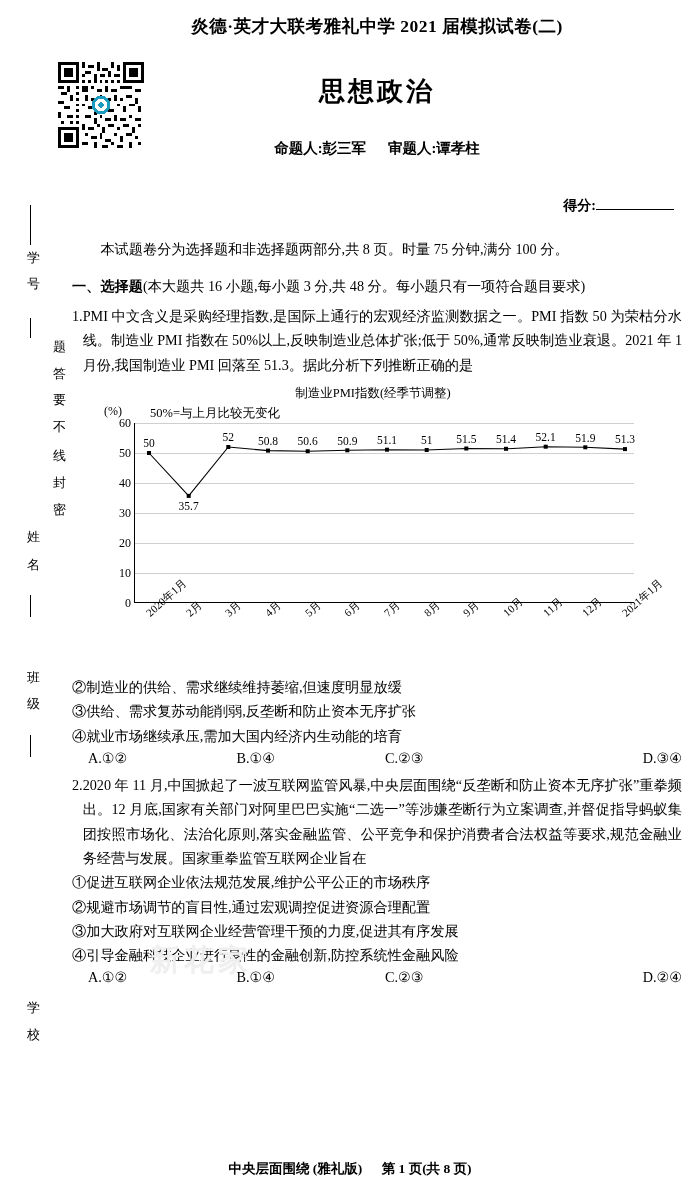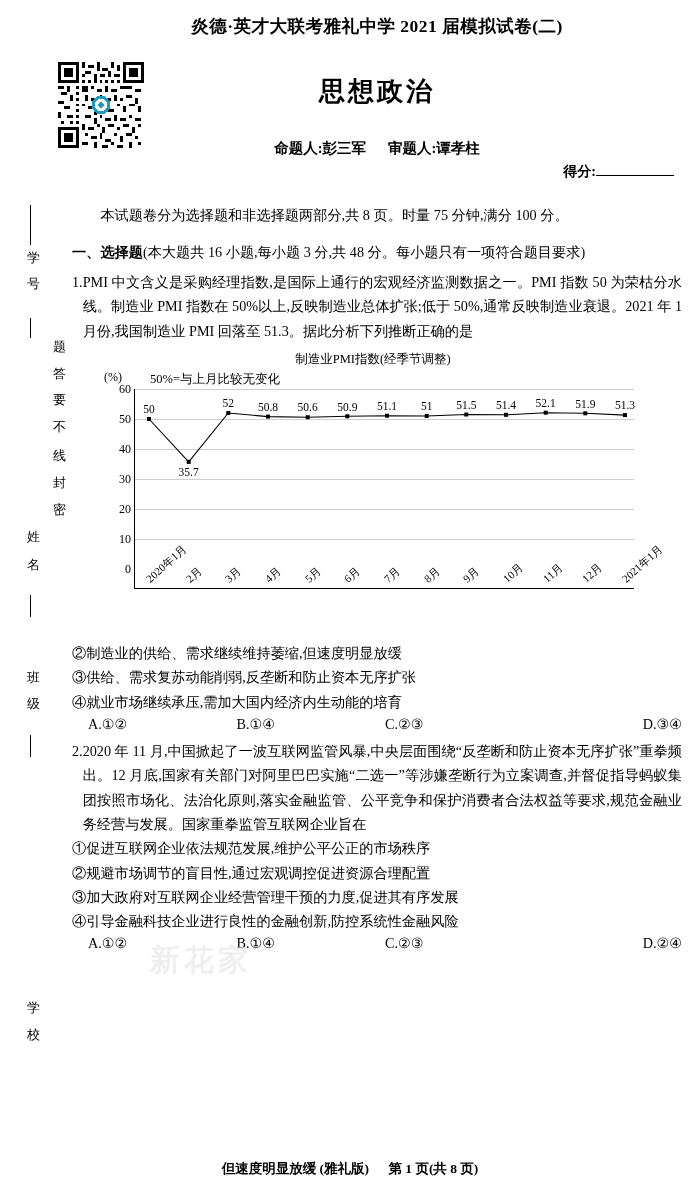--- a/index.html
+++ b/index.html
@@ -56,21 +56,21 @@
     text-align: center;
     font-weight: bold;
     font-size: 14.5px;
     margin-top: 30px;
   }
   .authors span.gap { display: inline-block; width: 22px; }
   .score-line {
     text-align: right;
     font-size: 14px;
     font-weight: bold;
-    margin-top: 4px;
+    margin-top: 38px;
     padding-right: 8px;
   }
   .score-blank {
     display: inline-block;
     width: 78px;
     border-bottom: 1px solid #000;
     height: 14px;
   }
   .para {
     font-size: 14.2px;
@@ -134,21 +134,21 @@
     font-size: 12.5px;
   }
   .chart-unit {
     position: absolute;
     left: 32px; top: 19px;
     font-size: 12px;
   }
   .plot {
     position: absolute;
     left: 62px; top: 38px;
-    width: 500px; height: 200px;
+    width: 500px; height: 180px;
     border-left: 1px solid #000;
     border-bottom: 1px solid #000;
   }
   .ytick {
     position: absolute;
     right: 100%;
     transform: translateY(-50%);
     font-size: 12px;
     padding-right: 4px;
     white-space: nowrap;
@@ -473,18 +473,18 @@
       <div>B.①④</div>
       <div>C.②③</div>
       <div style="text-align:right;">D.②④</div>
     </div>
 
   </div>
 
   <div class="watermark">新花家</div>
 
   <div class="footer">
-    <span>但速度明显放缓</span>
+    <span>中央层面围绕</span>
     <span class="ver">(雅礼版)</span>
     <span class="pg">第 1 页(共 8 页)</span>
   </div>
 
 </div>
 
 </body></html>

